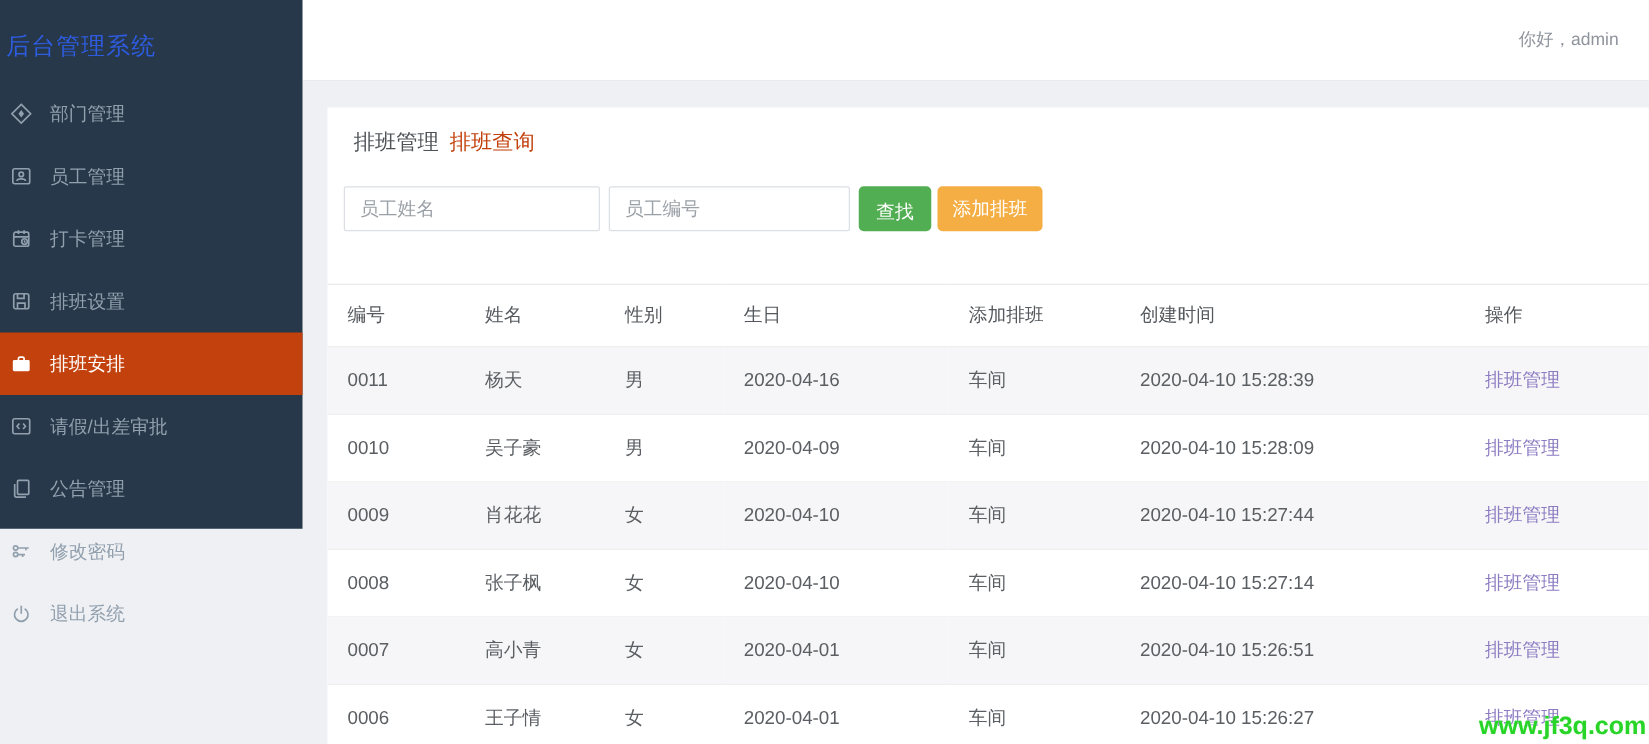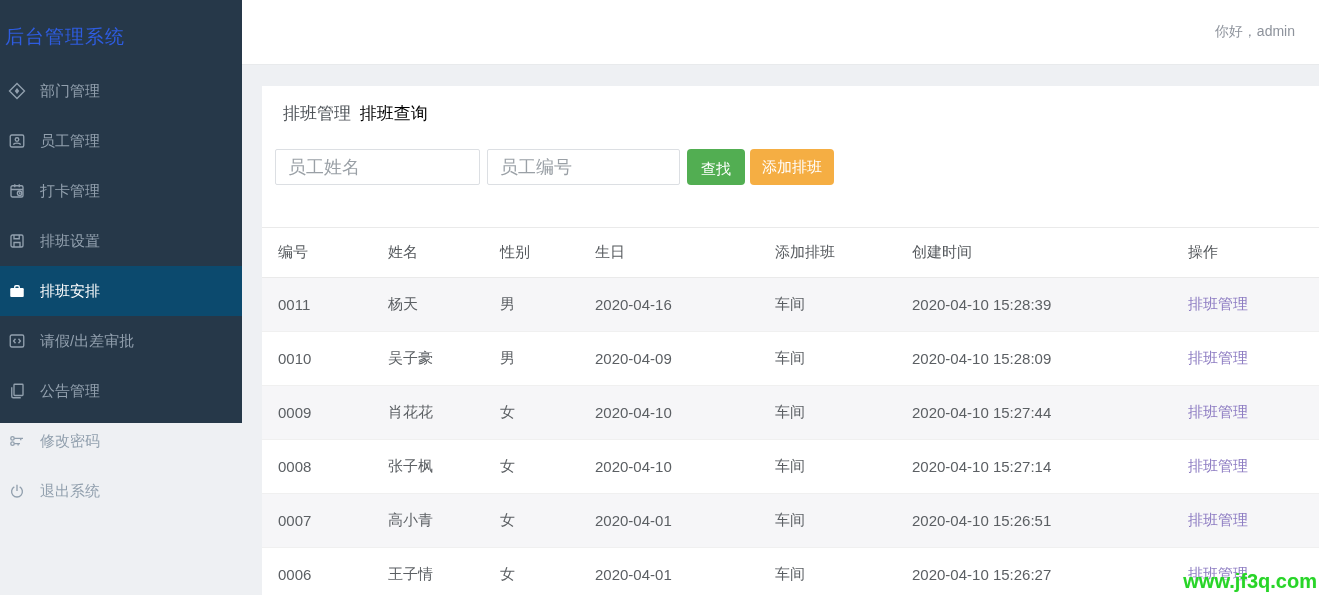--- a/index.html
+++ b/index.html
@@ -8,38 +8,38 @@
 
   
   .sidebar { position:absolute; left:0; top:0; width:242px; height:423px;
     background:#263849; z-index:2; }
   .logo { padding:24px 6px 0 5px; font-size:19px; color:#2e5ce0; letter-spacing:1px; }
   .menu { position:absolute; top:66px; left:0; right:0; }
   .menu-item { height:50px; display:flex; align-items:center; padding-left:8px;
     color:#92a0ae; font-size:15px; cursor:pointer; }
   .menu-item .icon { width:18px; height:18px; margin-right:14px; display:inline-flex; }
   .menu-item .icon svg { width:18px; height:18px; }
-  .menu-item.active { background:#0c4a6e; color:#ffffff; }
+  .menu-item.active { background:#c2410c; color:#ffffff; }
 
   
   .topbar { position:absolute; left:242px; top:0; right:0; height:65px;
     background:#ffffff; border-bottom:1px solid #e8eaec;
     display:flex; align-items:center; justify-content:flex-end;
     padding-right:24px; color:#8e939c; font-size:14px; }
 
   
   .content { position:absolute; left:242px; top:66px; right:0; bottom:0;
     padding:20px 0 0 20px; }
   .card { background:#ffffff; min-height:560px; }
   .breadcrumb { padding:16px 20px 0 21px; font-size:17px; color:#4e5358; }
-  .breadcrumb .page { color:#000000; margin-left:4px; }
+  .breadcrumb .page { color:#c2410c; margin-left:4px; }
 
   .filters { display:flex; align-items:center; margin-top:24px; padding-left:13px; }
   .text-input { height:36px; border:1px solid #dcdfe3; border-radius:2px;
-    padding:0 12px; font-size:18px; color:#333; outline:none; background:#fff; }
+    padding:0 12px; font-size:15px; color:#333; outline:none; background:#fff; }
   .text-input::placeholder { color:#9aa0a6; }
   #name-input { width:205px; margin-right:7px; }
   #code-input { width:193px; margin-right:7px; }
   .select-box { width:123px; height:36px; border:1px solid #dcdfe3; border-radius:2px;
     display:flex; align-items:center; justify-content:space-between;
     padding:0 10px 0 14px; font-size:15px; color:#555; background:#fff;
     cursor:pointer; margin-right:6px; }
   .select-box .chev { font-size:10px; color:#333; }
   .btn { height:36px; border:none; border-radius:4px; color:#fff; font-size:15px;
     cursor:pointer; font-family:inherit; }

